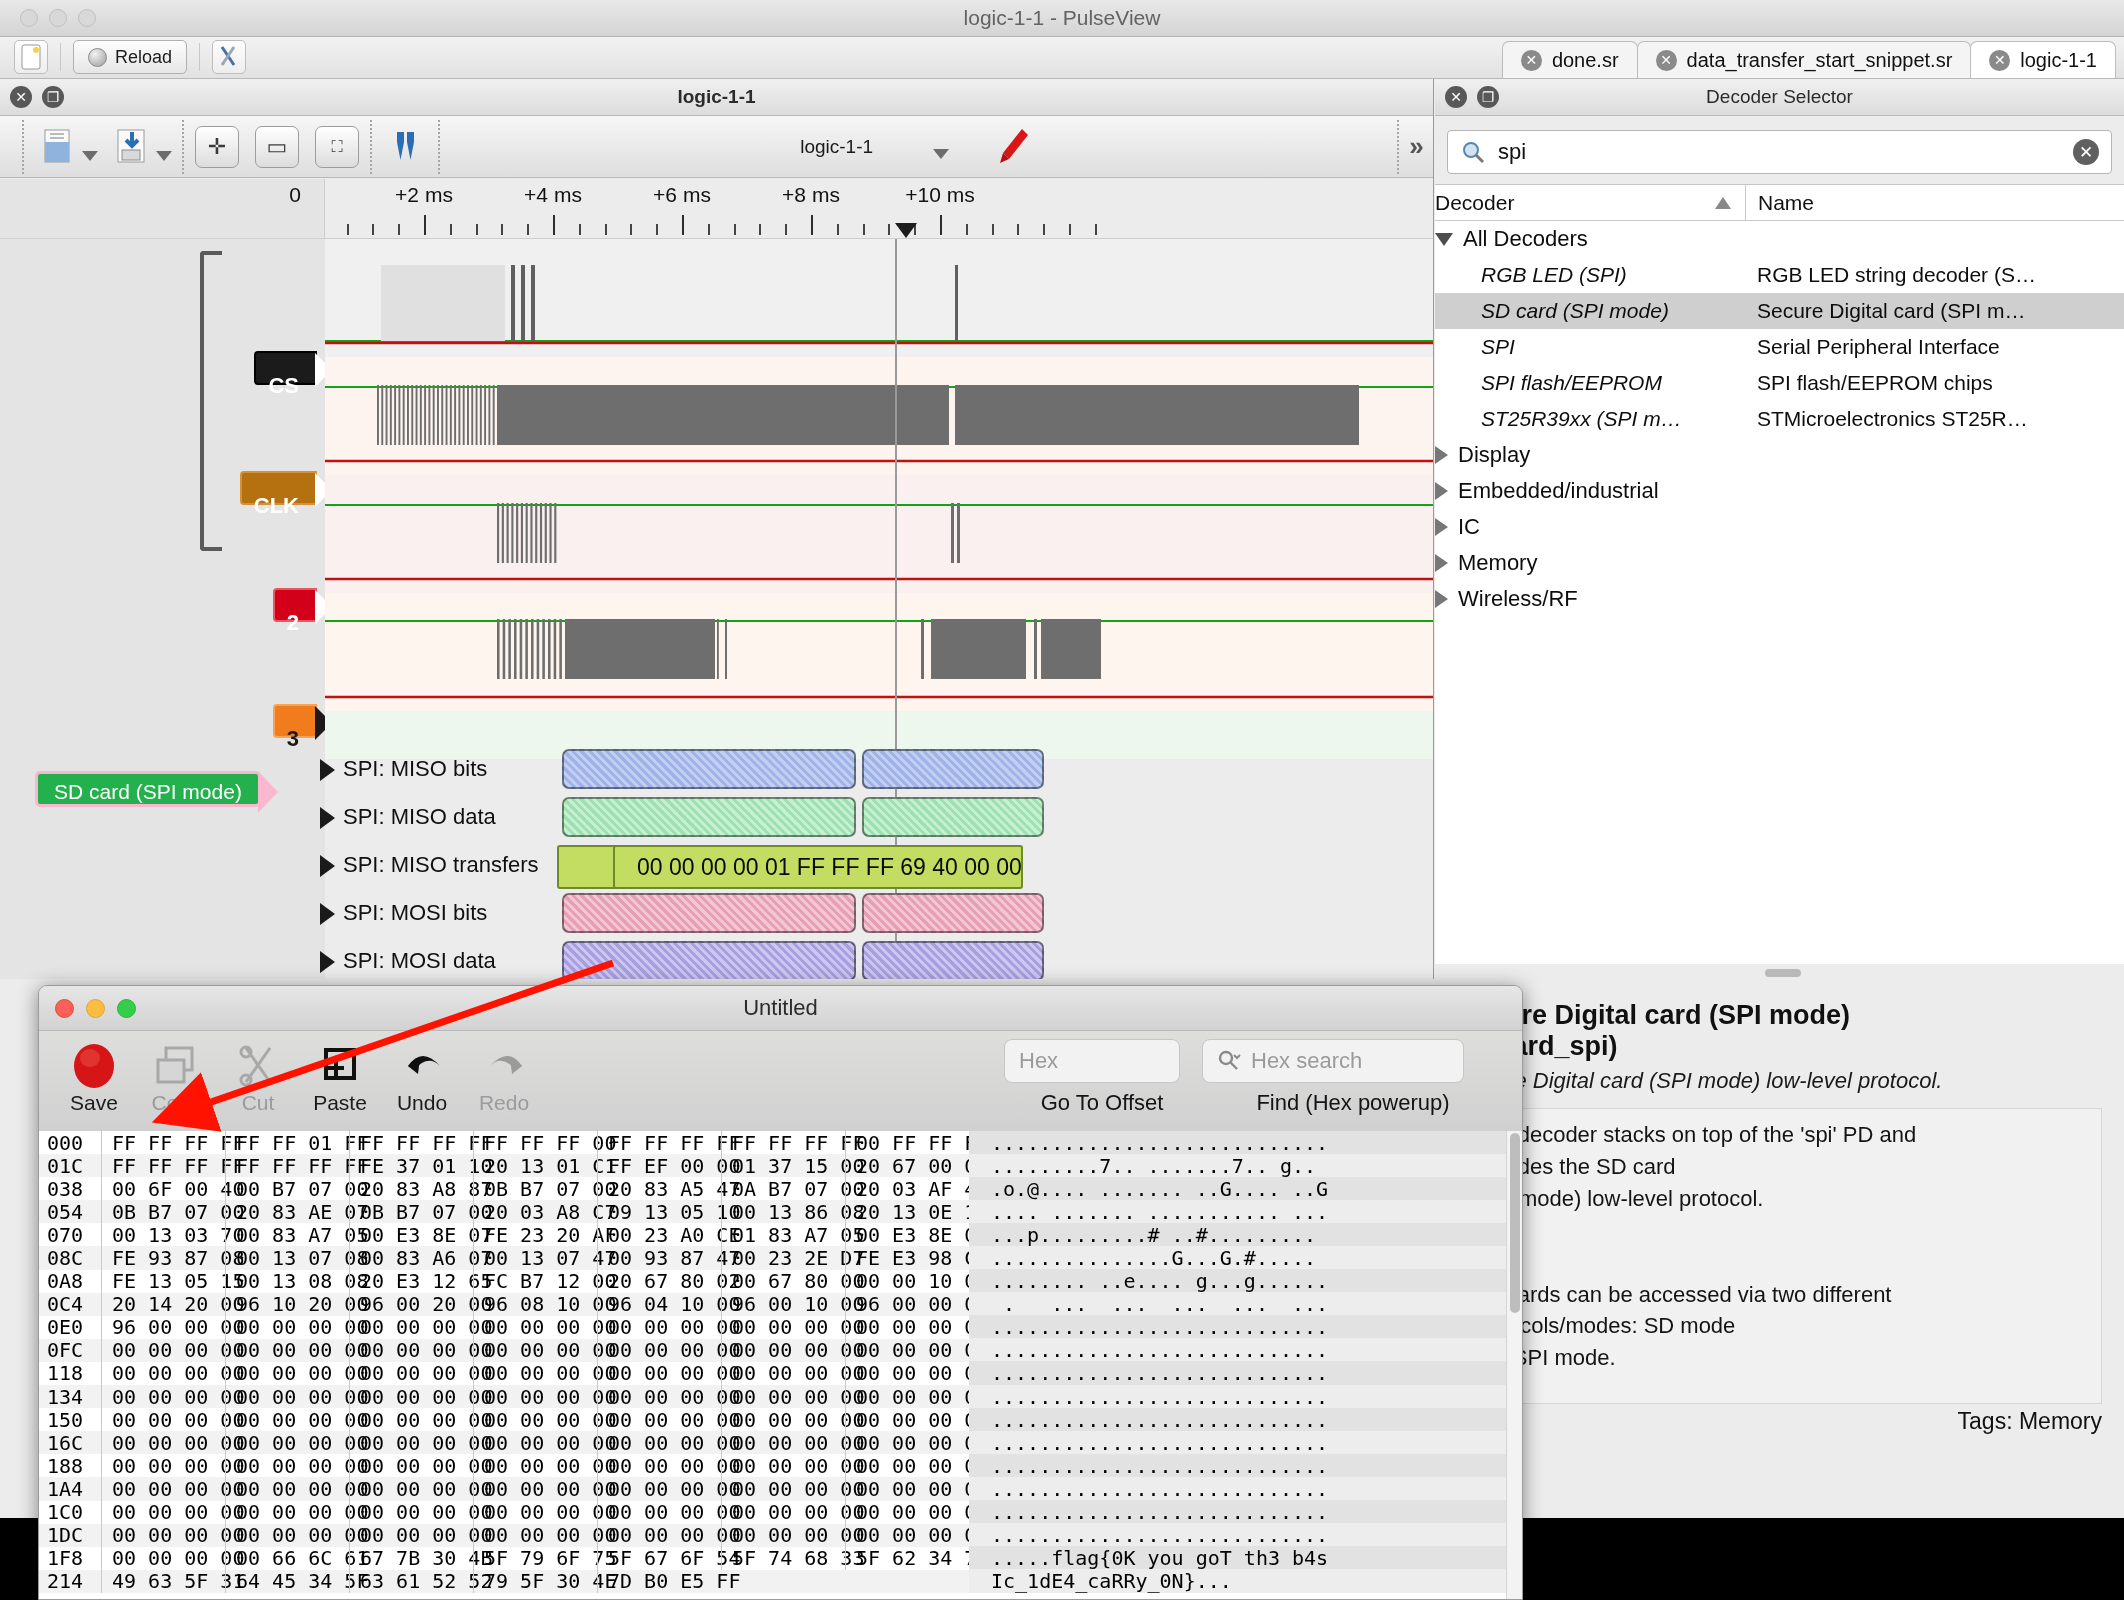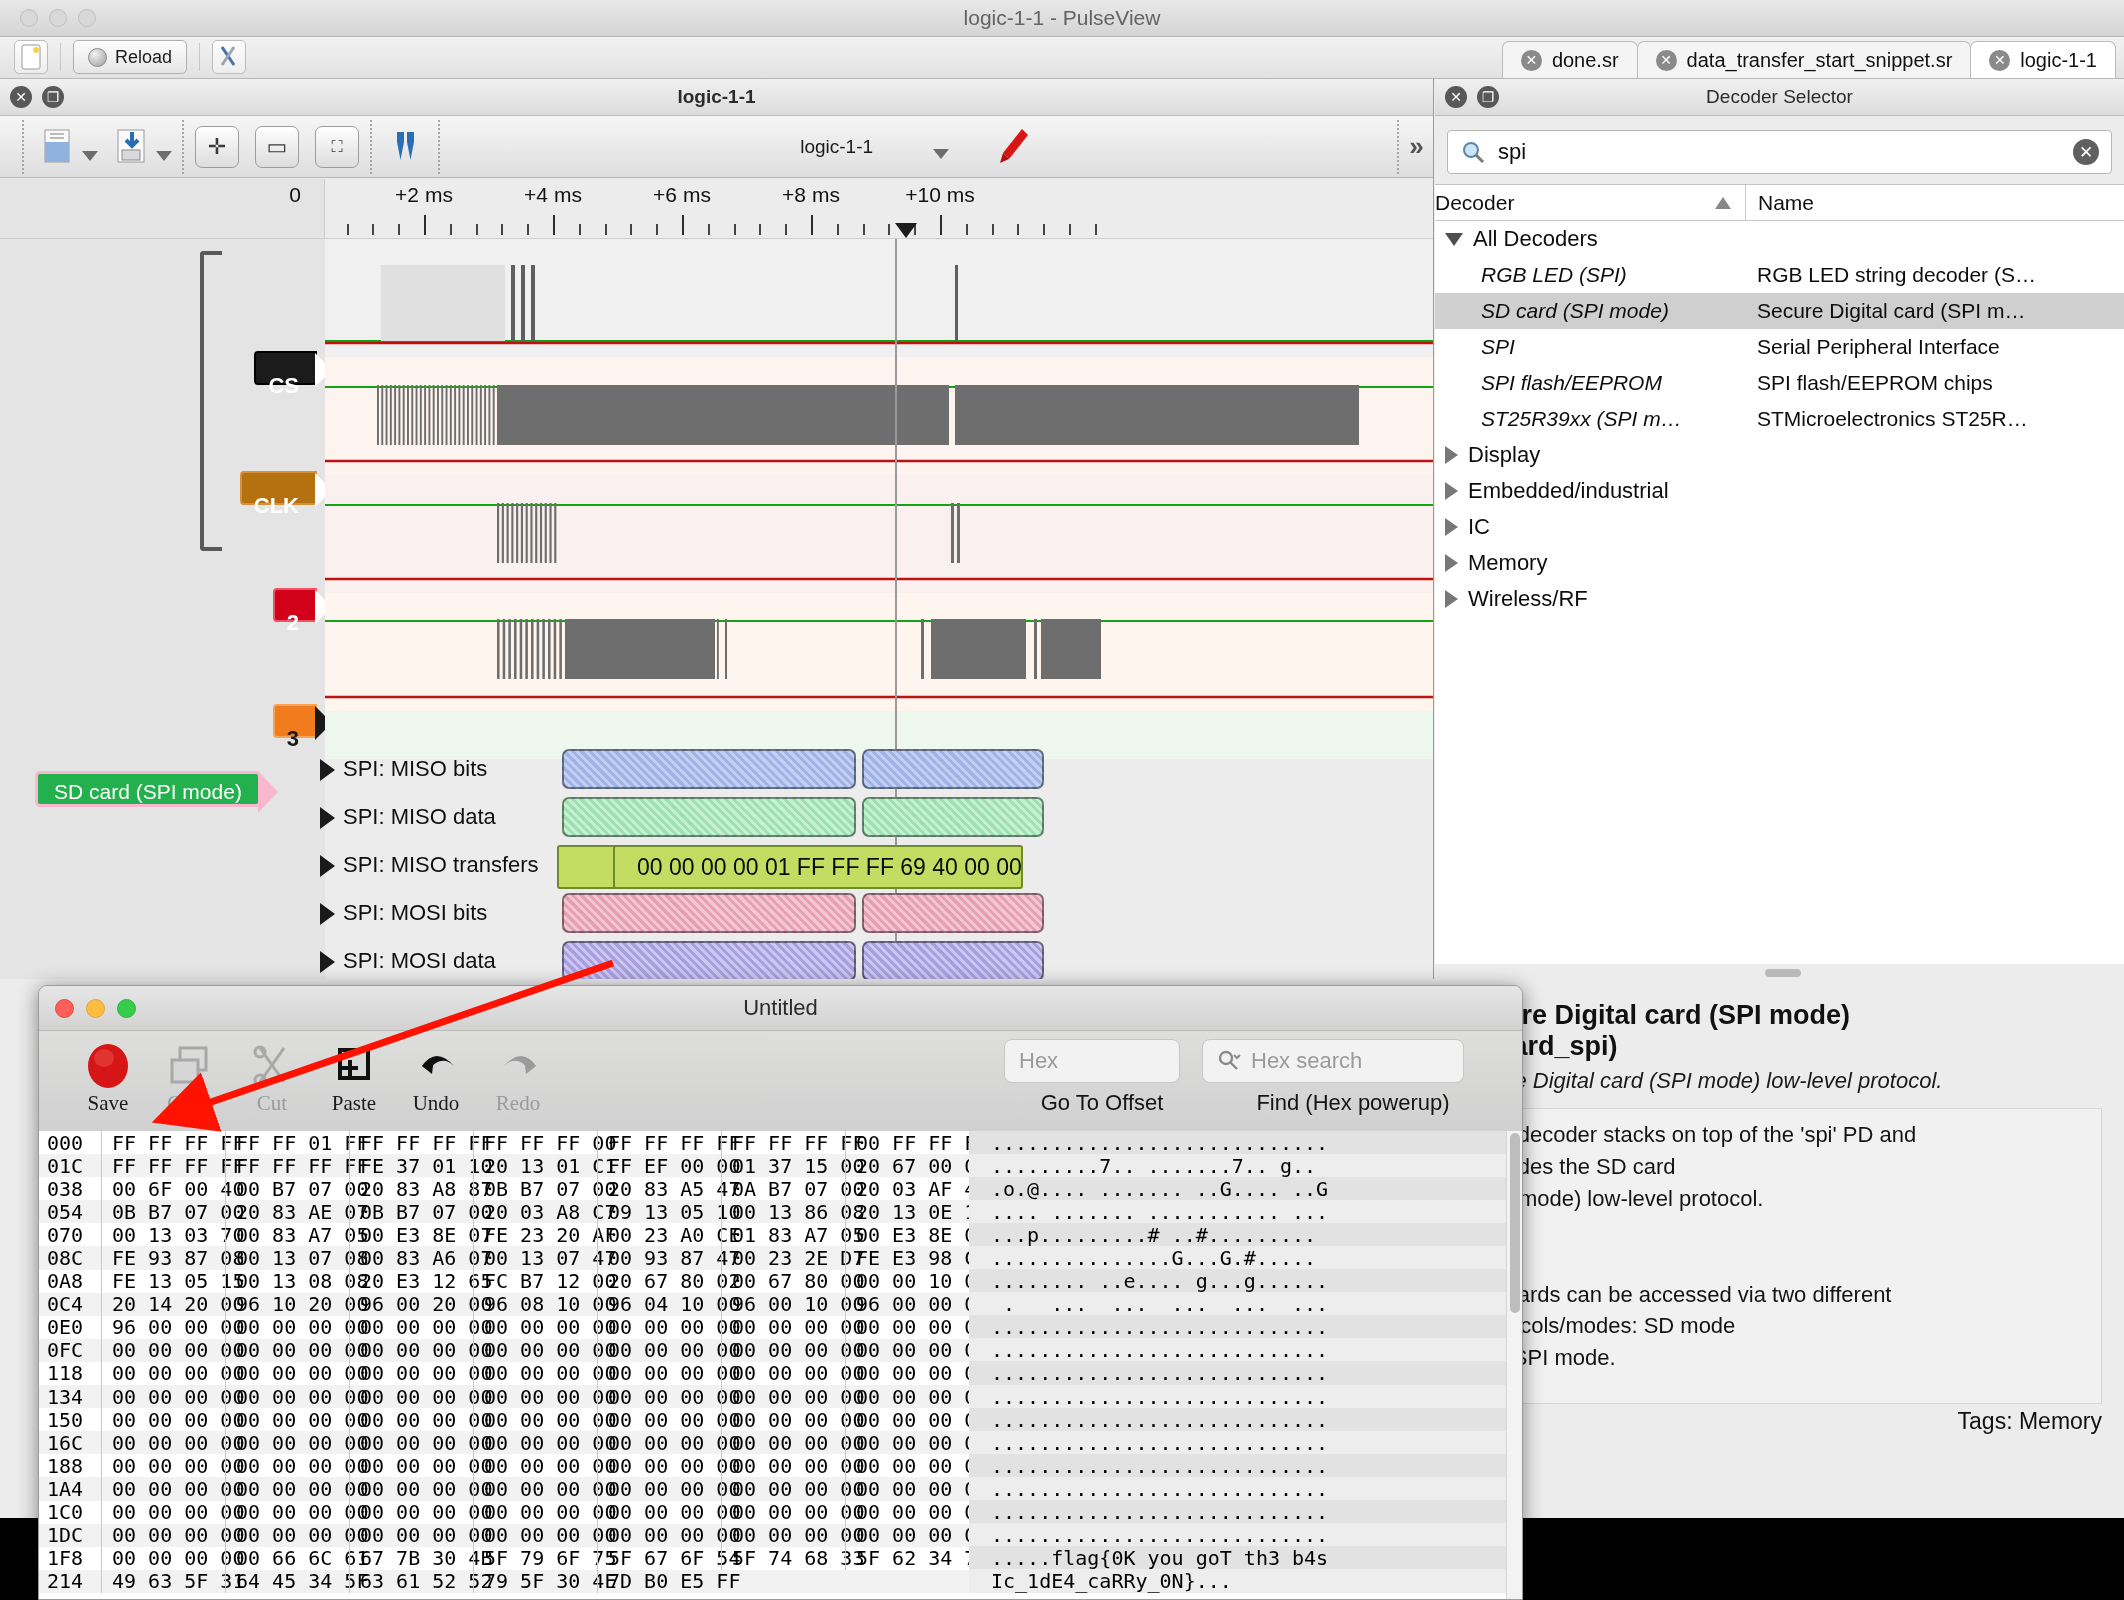--- a/index.html
+++ b/index.html
@@ -196,21 +196,21 @@
     display:flex; height:36px; background:#fff;
     border-bottom:1px solid #c9c9c9; font-size:21px; color:#111; align-items:center;
   }
   #dec-header .c1 { width:310px; display:flex; align-items:center; justify-content:space-between; padding-right:14px; }
   #dec-header .c2 { flex:1; padding-left:12px; border-left:1px solid #c9c9c9; height:100%; display:flex; align-items:center; }
   .sort-tri { width:0;height:0;border-left:8px solid transparent;border-right:8px solid transparent;border-bottom:12px solid #888; }
   .dec-row { display:flex; height:36px; align-items:center; font-size:21px; color:#0d0d0d; }
   .dec-row.sel { background:#cfcfcf; }
   .dec-row .c1 { width:310px; font-style:italic; padding-left:46px; white-space:nowrap; overflow:hidden; }
   .dec-row .c2 { flex:1; padding-left:12px; white-space:nowrap; overflow:hidden; }
-  .tree-row { display:flex; height:36px; align-items:center; font-size:22px; color:#0d0d0d; padding-left:10px; gap:10px; }
+  .tree-row { display:flex; height:36px; align-items:center; font-size:22px; color:#0d0d0d; gap:10px; }
   .tri-down { width:0;height:0;border-left:9px solid transparent;border-right:9px solid transparent;border-top:13px solid #4e4e4e; }
   .tri-right { width:0;height:0;border-top:9px solid transparent;border-bottom:9px solid transparent;border-left:13px solid #777; }
   #dec-hscroll { position:absolute; left:0; right:0; bottom:0; height:18px; background:#ececec; }
   #dec-hscroll .thumb { position:absolute; left:330px; width:36px; top:5px; height:8px; background:#b9b9b9; border-radius:4px; }
 
   #dec-desc { padding:18px 22px 0; background:#ececec; }
   #dec-desc h1 { margin:0; font-size:27px; color:#111; font-weight:bold; line-height:1.15; }
   #dec-desc .subtitle { font-size:22px; color:#1a1a1a; font-style:italic; margin-top:6px; }
   #dec-desc .body {
     margin-top:14px; background:#f1f1f1; border:1px solid #d6d6d6;
@@ -681,21 +681,21 @@
   <div id="hex-titlebar">
     <div class="dots">
       <div class="mac-dot md-red"></div>
       <div class="mac-dot md-yel"></div>
       <div class="mac-dot md-grn"></div>
     </div>
     <div id="hex-title">Untitled</div>
   </div>
 
   <div id="hex-toolbar">
-    <div style="display:flex;padding-left:28px;font-family:Liberation Serif, serif;">
+    <div style="display:flex;padding-left:14px;">
       <div class="hx-tool">
         <div class="glyph">
           <svg width="52" height="52" viewBox="0 0 52 52">
               <ellipse cx="26" cy="26" rx="20" ry="22" fill="#d61616"></ellipse>
               <ellipse cx="22" cy="18" rx="10" ry="9" fill="#e84a42" opacity=".6"></ellipse>
             </svg>
         </div>
         <div class="lbl">Save</div>
       </div>
       <div class="hx-tool dim">

